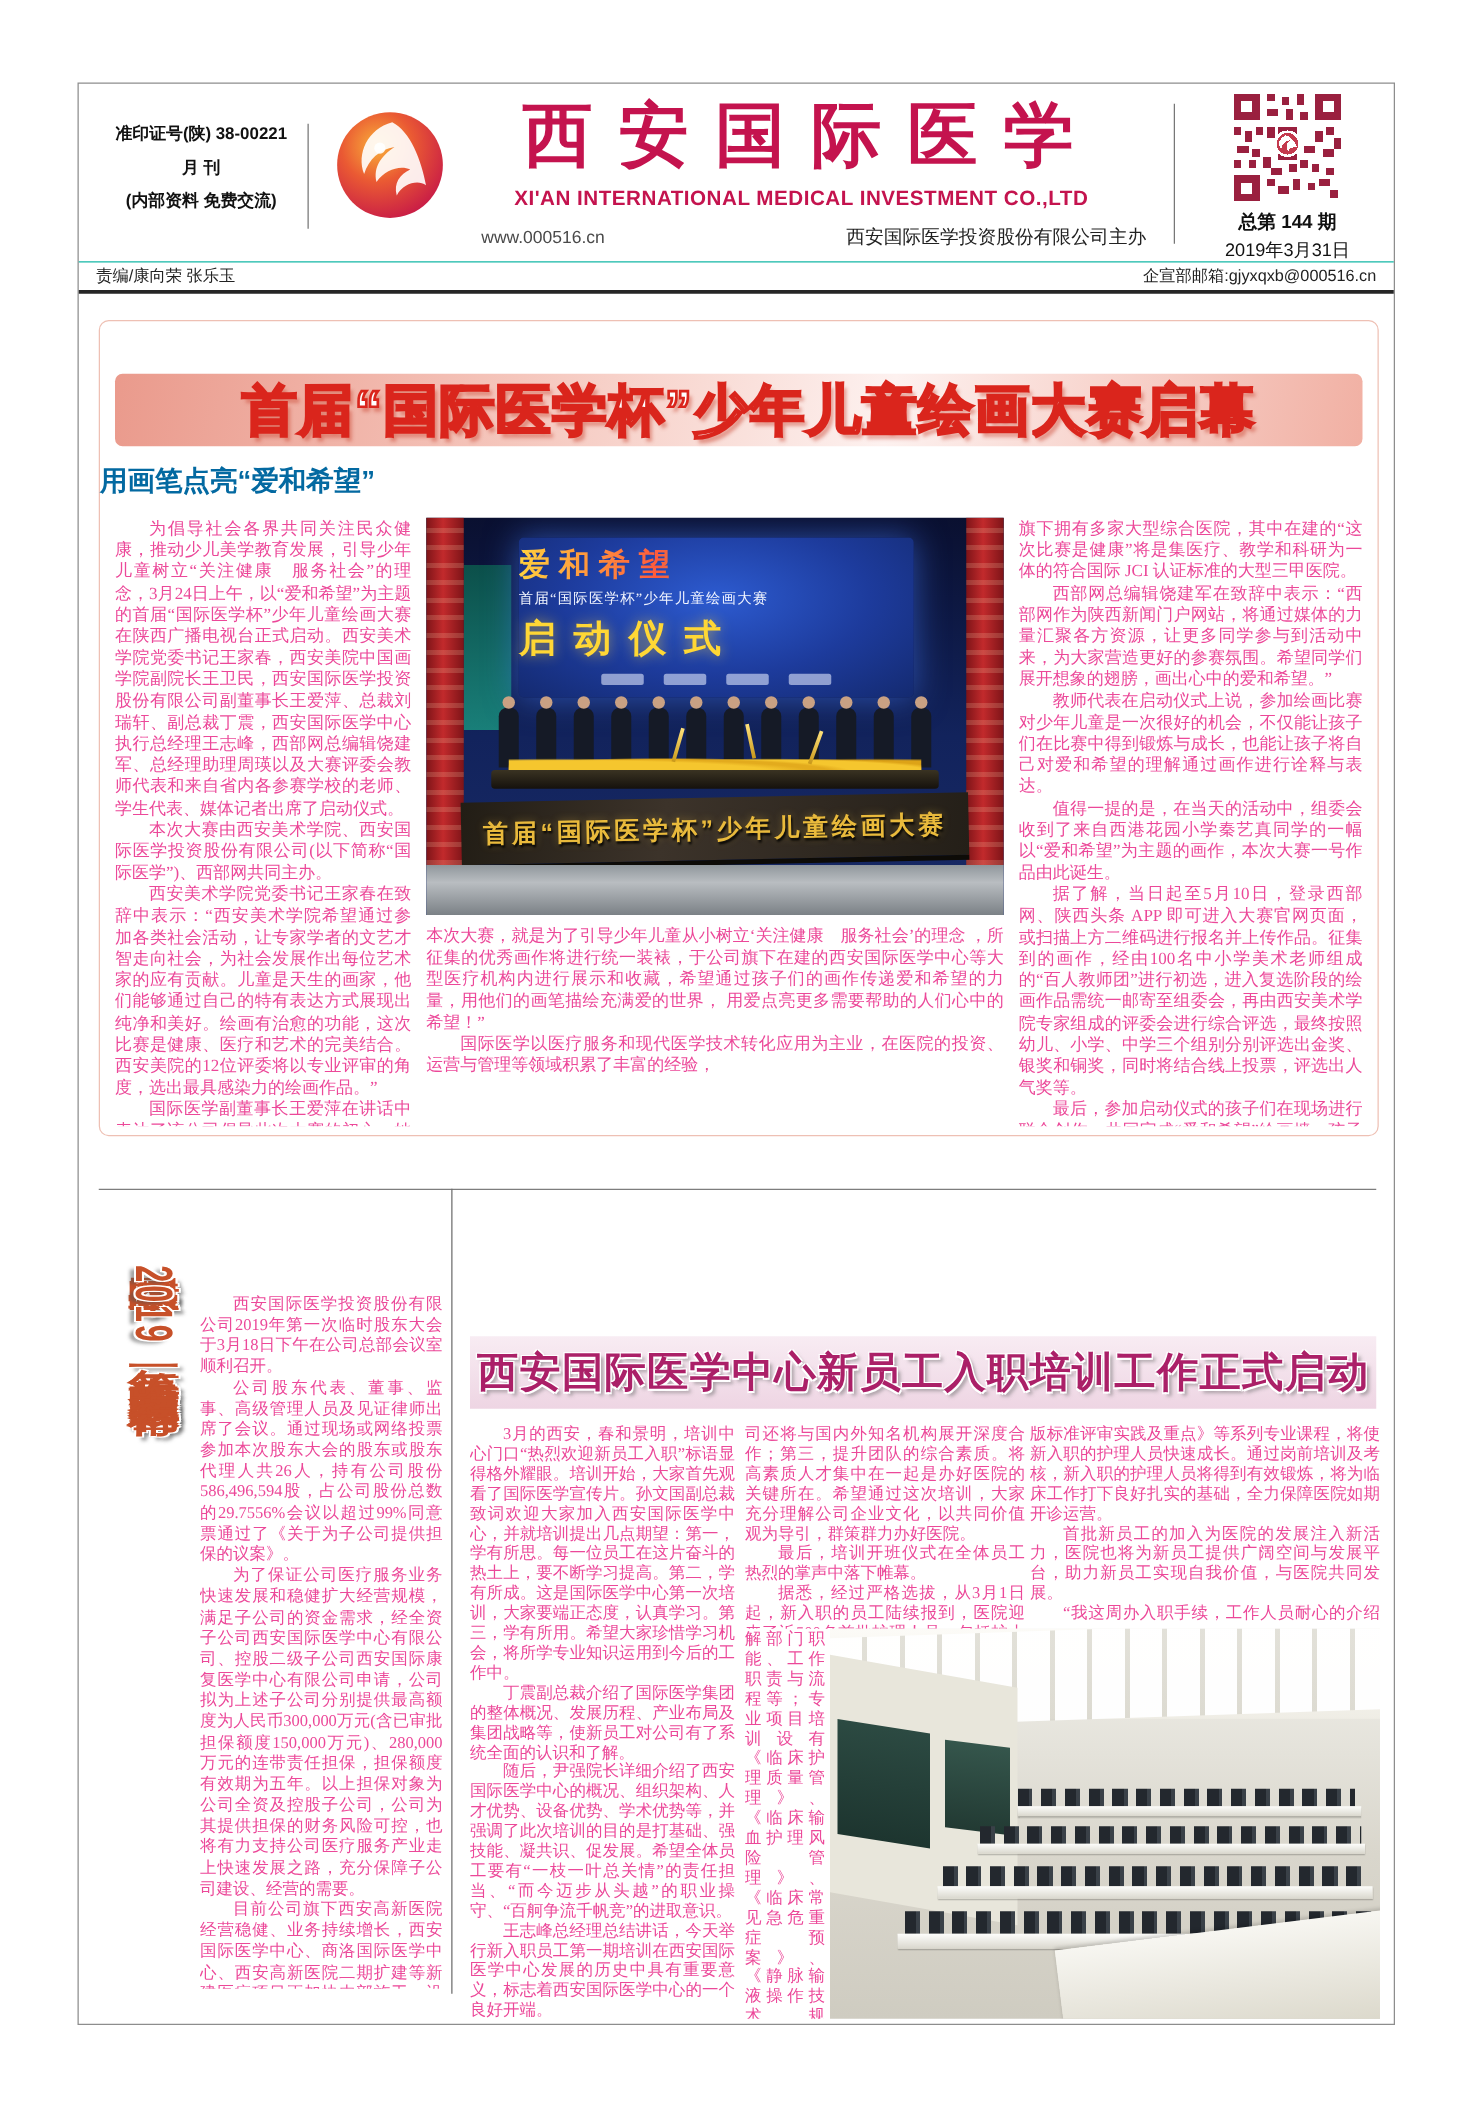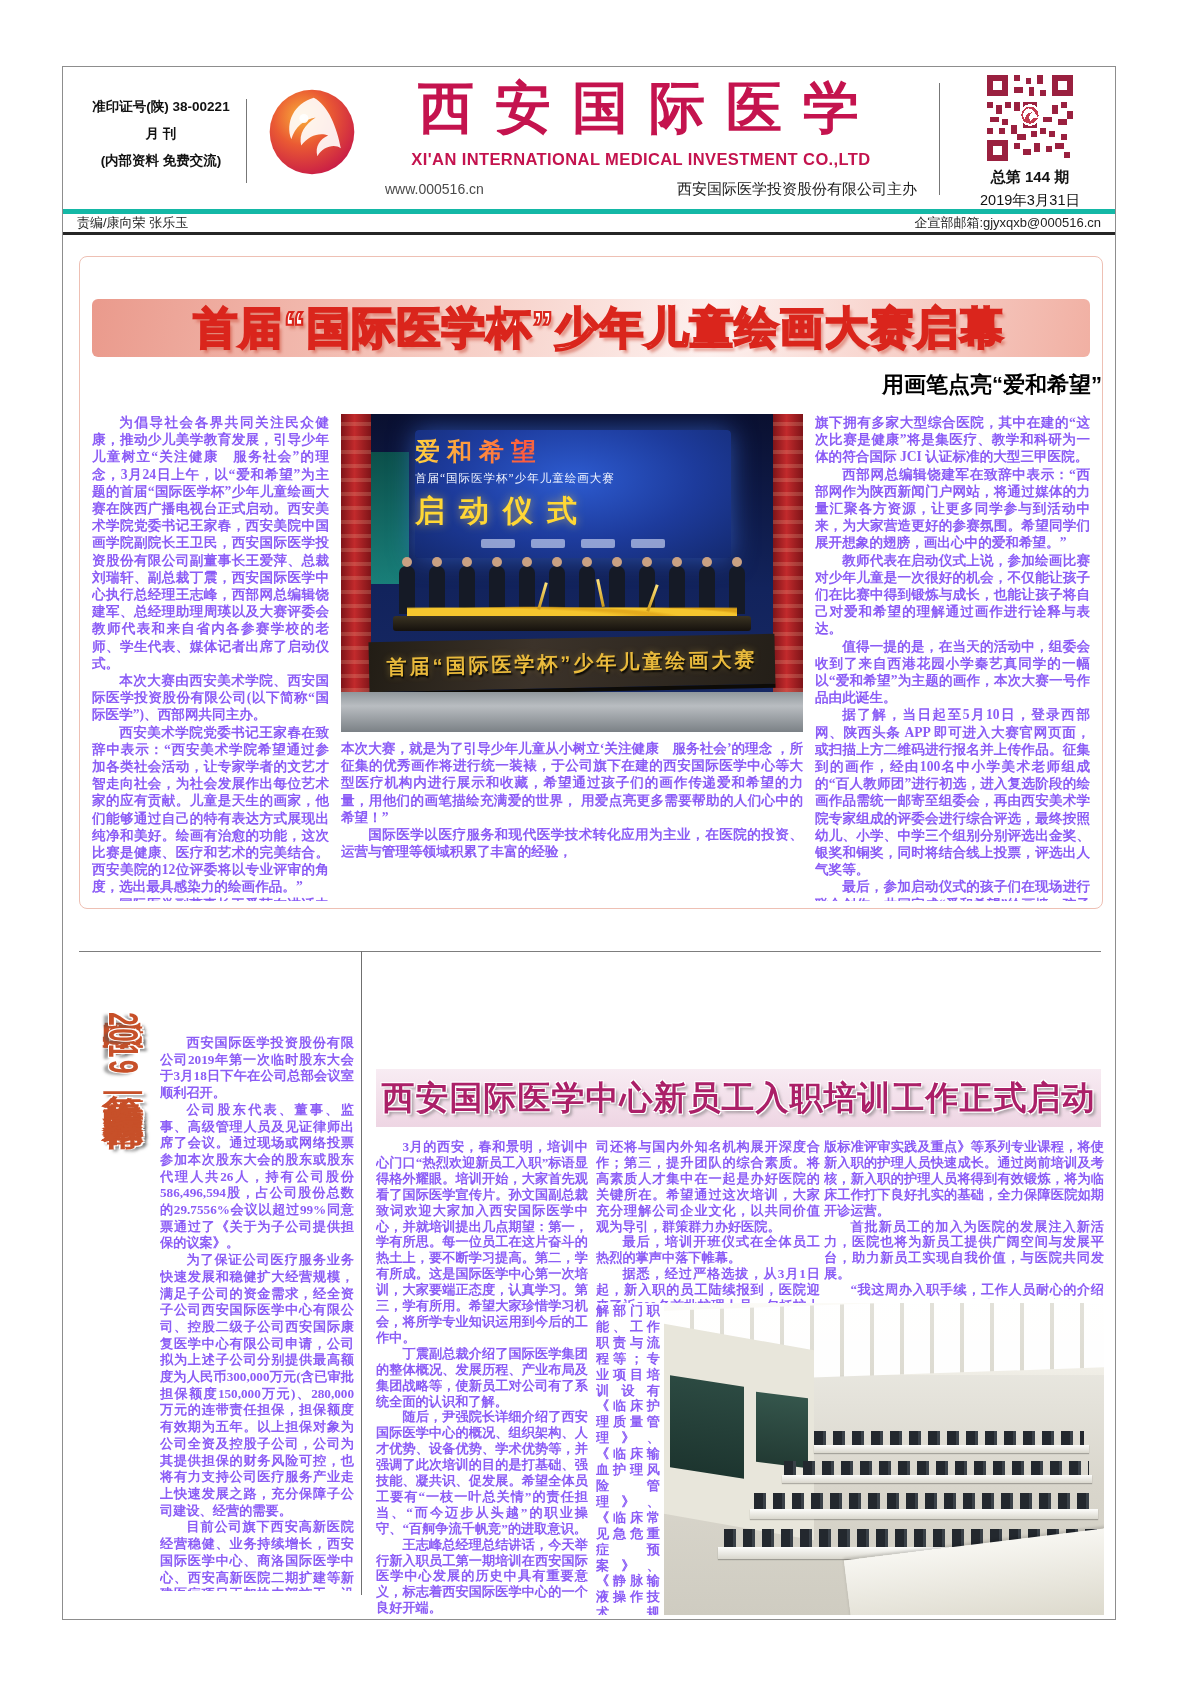--- a/index.html
+++ b/index.html
@@ -20,38 +20,38 @@
   .mast-title { font-size:56px; font-weight:900; color:#c4134e; letter-spacing:21px; padding-left:16px; white-space:nowrap; }
   .mast-en { font-size:16.5px; font-weight:bold; color:#c4134e; margin-top:3px; letter-spacing:.4px; white-space:nowrap; }
   .mast-row { display:flex; justify-content:space-between; align-items:baseline; margin-top:11px; padding:0 2px 0 22px; }
   .mast-www { font-size:14px; color:#4a4a4a; }
   .mast-org { font-size:15px; color:#222; }
   .issue-box { position:absolute; left:882px; top:6px; width:170px; text-align:center; font-family:"Liberation Sans","DejaVu Sans",sans-serif; }
   .qr { width:86px; height:86px; margin:2px auto 0; display:block; }
   .issue-no { font-size:15px; font-weight:bold; margin-top:7px; color:#111; }
   .issue-date { font-size:14.5px; margin-top:4px; color:#111; }
 
-  .editor-bar { position:absolute; left:0; top:142px; width:100%; height:26px; border-top:5px solid #14b8a6; border-bottom:3px solid #262626;
+  .editor-bar { position:absolute; left:0; top:142px; width:100%; height:26px; border-top:1px solid #14b8a6; border-bottom:3px solid #262626;
                 display:flex; justify-content:space-between; align-items:center; padding:0 14px;
                 font-family:"Liberation Sans","DejaVu Sans",sans-serif; font-size:13px; color:#222; }
 
   
   #article1 { position:absolute; left:16px; top:189px; width:1024px; height:653px; border:1px solid #eec0b4; border-radius:8px; background:#fff; }
   .a1-band { margin:42px 12px 0; height:58px; border-radius:6px; display:flex; align-items:center; justify-content:center;
              background:linear-gradient(100deg,#ea9a8c 0%,#f5c6bc 32%,#fdf1ef 62%,#f1b0a3 100%);padding-left:16px; }
   .a1-headline { font-family:"Liberation Sans","DejaVu Sans",sans-serif; font-size:44px; font-weight:900; letter-spacing:1px;
                  color:#fff; -webkit-text-stroke:2.1px #da251c; text-shadow:3px 4px 3px rgba(199,62,42,.45); white-space:nowrap; }
-  .a1-sub { text-align:right; font-size:22px; font-weight:bold; color:#000000; margin-top:13px; font-family:"Liberation Sans","DejaVu Sans",sans-serif; }
+  .a1-sub { text-align:left; font-size:22px; font-weight:bold; color:#0369a1; margin-top:13px; font-family:"Liberation Sans","DejaVu Sans",sans-serif; }
   .a1-cols { display:flex; gap:12px; padding:0 12px; margin-top:14px; height:487px; overflow:hidden; }
   .a1-cols .para { font-size:13.6px; line-height:17.2px; }
   .a1-left { width:237px; overflow:hidden; }
   .a1-center { width:462px; }
   .a1-right { flex:1; overflow:hidden; }
   .a1-center-text { margin-top:8px; overflow:hidden; height:156px; }
-  .para { text-indent:2em; text-align:justify; color:#8b5cf6;font-weight:bold; }
+  .para { text-indent:2em; text-align:justify; color:#ec4899; }
   .cont .para:first-child { text-indent:0; }
 
   
   .photo1 { position:relative; width:462px; height:318px; overflow:hidden; background:linear-gradient(#0a1030,#12235c 55%,#182a66); }
   .p1-pillar { position:absolute; top:0; bottom:40px; width:30px;
                background:linear-gradient(90deg,#7e1418,#c22a2c 45%,#7e1418);
                background-size:100% 100%; }
   .p1-pillar::after { content:''; position:absolute; inset:0; background:repeating-linear-gradient(0deg,rgba(255,220,180,.18) 0 4px,transparent 4px 14px); }
   .p1-pillar.pl { left:0; } .p1-pillar.pr { right:0; }
   .p1-side { position:absolute; left:30px; top:38px; width:38px; height:132px; background:linear-gradient(#0c5a4d,#1a8f7e); opacity:.85; }

